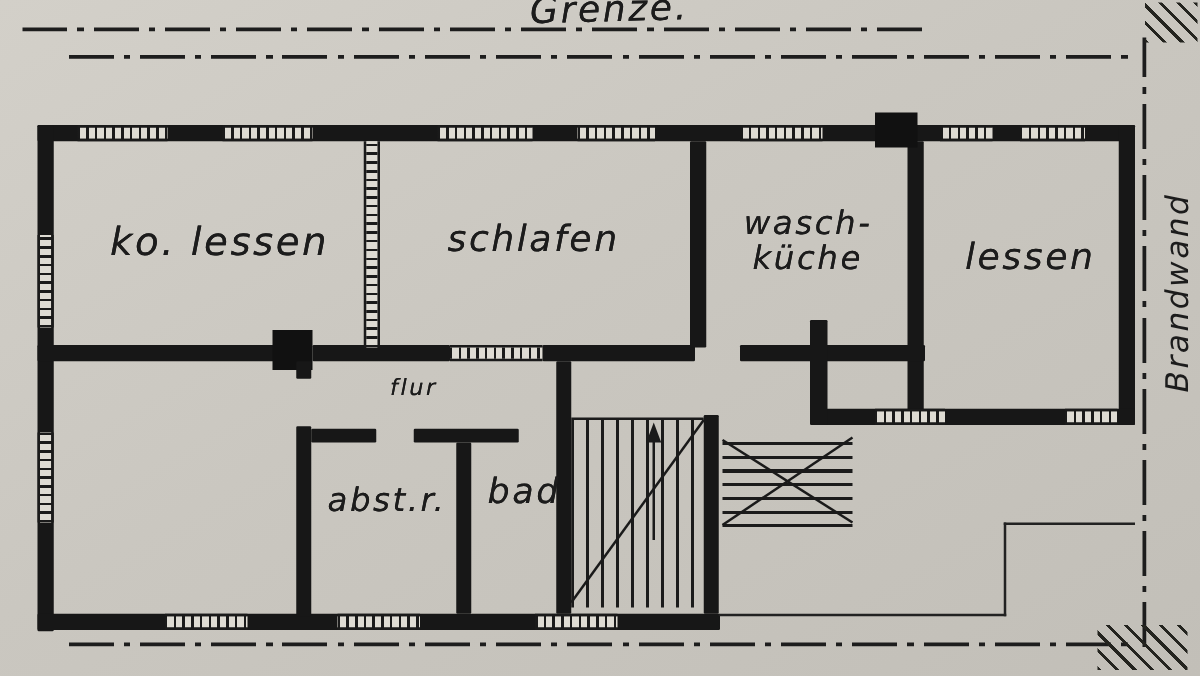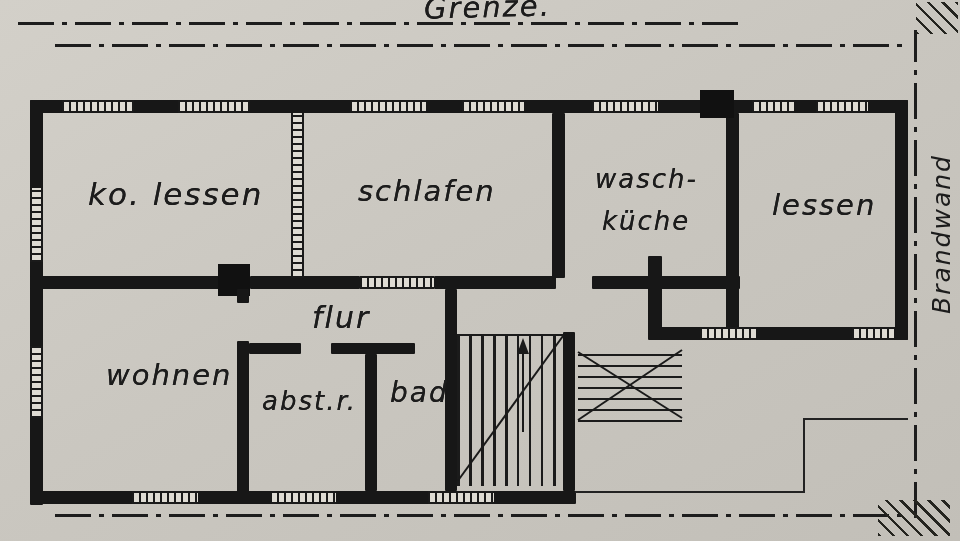--- a/index.html
+++ b/index.html
@@ -137,22 +137,21 @@
     <polygon points="517,354 523,338 529,354" fill="#1a1a1a"></polygon>
     <line x1="578" y1="420" x2="682" y2="350" stroke="#1a1a1a" stroke-width="2"></line>
     <line x1="682" y1="418" x2="578" y2="352" stroke="#1a1a1a" stroke-width="2"></line>
   </svg>
 
   <div class="label" style="left:88px;top:178px;font-size:31px;">ko. lessen</div>
   <div class="label" style="left:358px;top:176px;font-size:29px;">schlafen</div>
 
   <div>
     <div class="label" style="left:595px;top:166px;font-size:26px;">wasch-</div>
-    <div class="label" style="left:602px;top:208px;font-size:26px;">küche</div>
+    <div class="label" style="left:602px;top:194px;font-size:26px;">küche</div>
   </div>
 
   <div class="label" style="left:772px;top:190px;font-size:29px;">lessen</div>
-  <div class="label" style="left:312px;top:302px;font-size:30px;">flur</div>
-  <div class="label" style="left:106px;top:360px;font-size:29px;">wohnen</div>
+  <div class="label" style="left:312px;top:302px;font-size:18px;">flur</div>
   <div class="label" style="left:262px;top:388px;font-size:26px;text-align:right;">abst.r.</div>
   <div class="label" style="left:390px;top:378px;font-size:28px;">bad</div>
 
 </div>
 
 </body></html>

